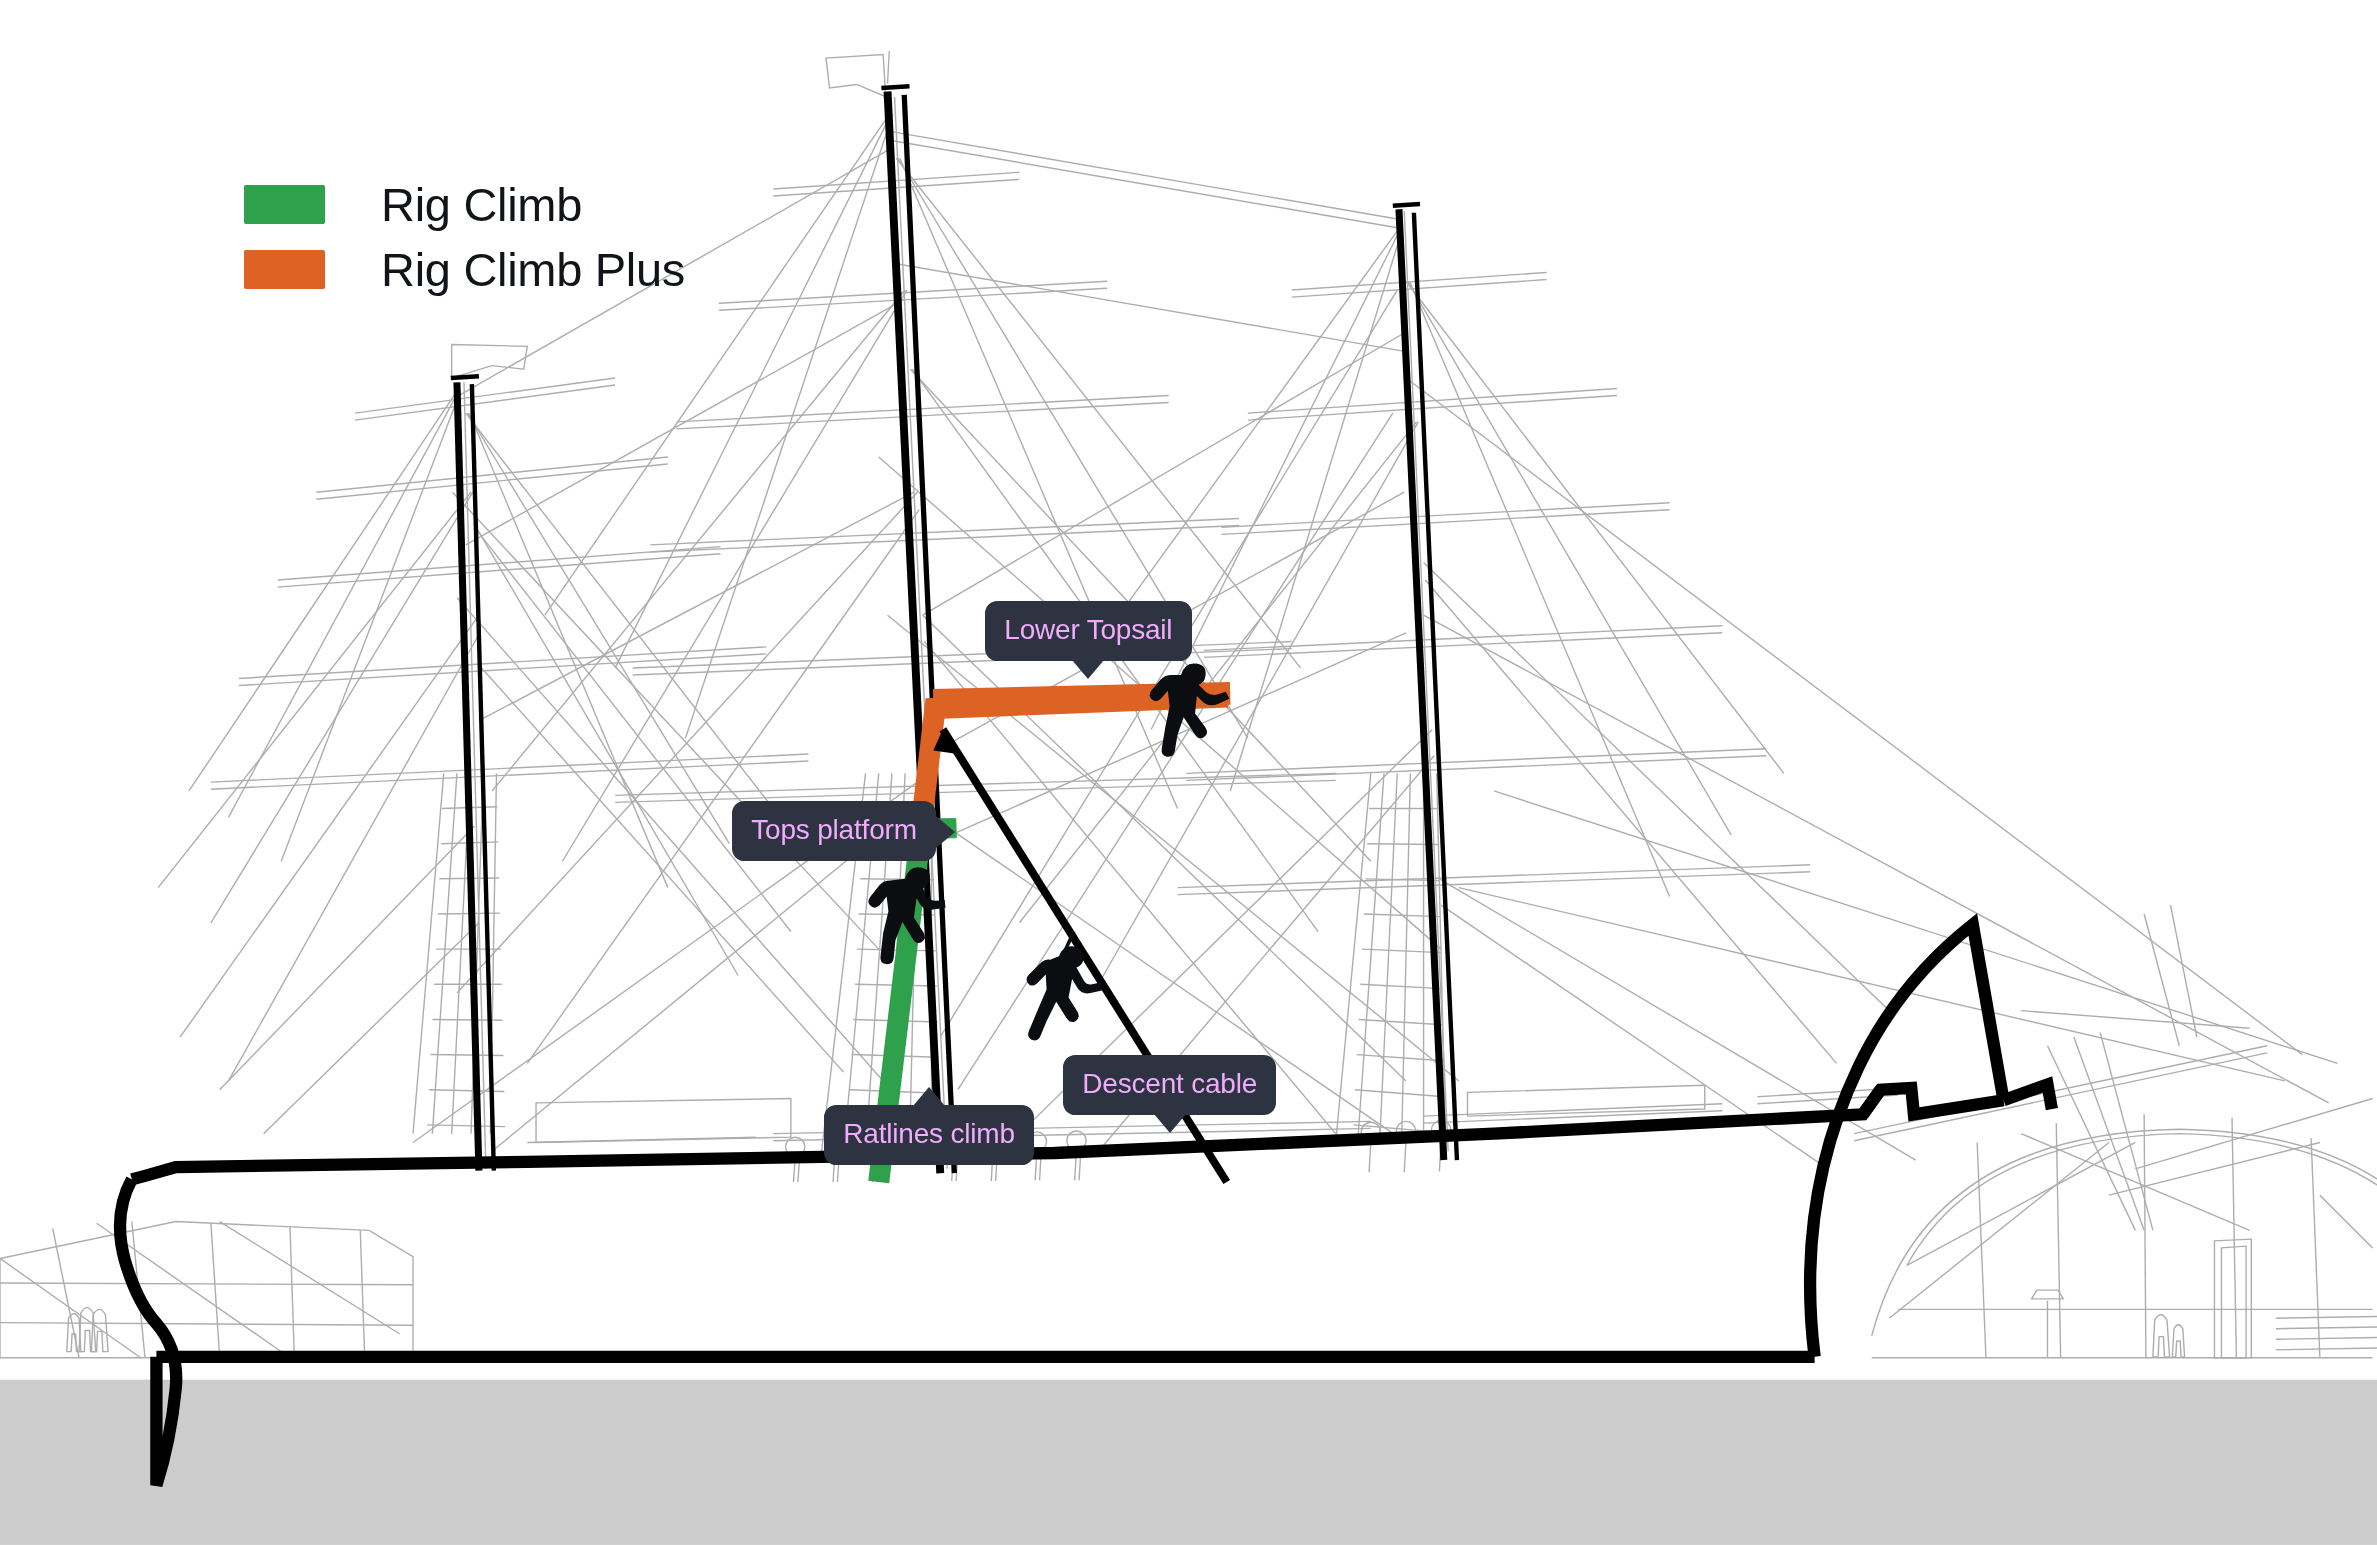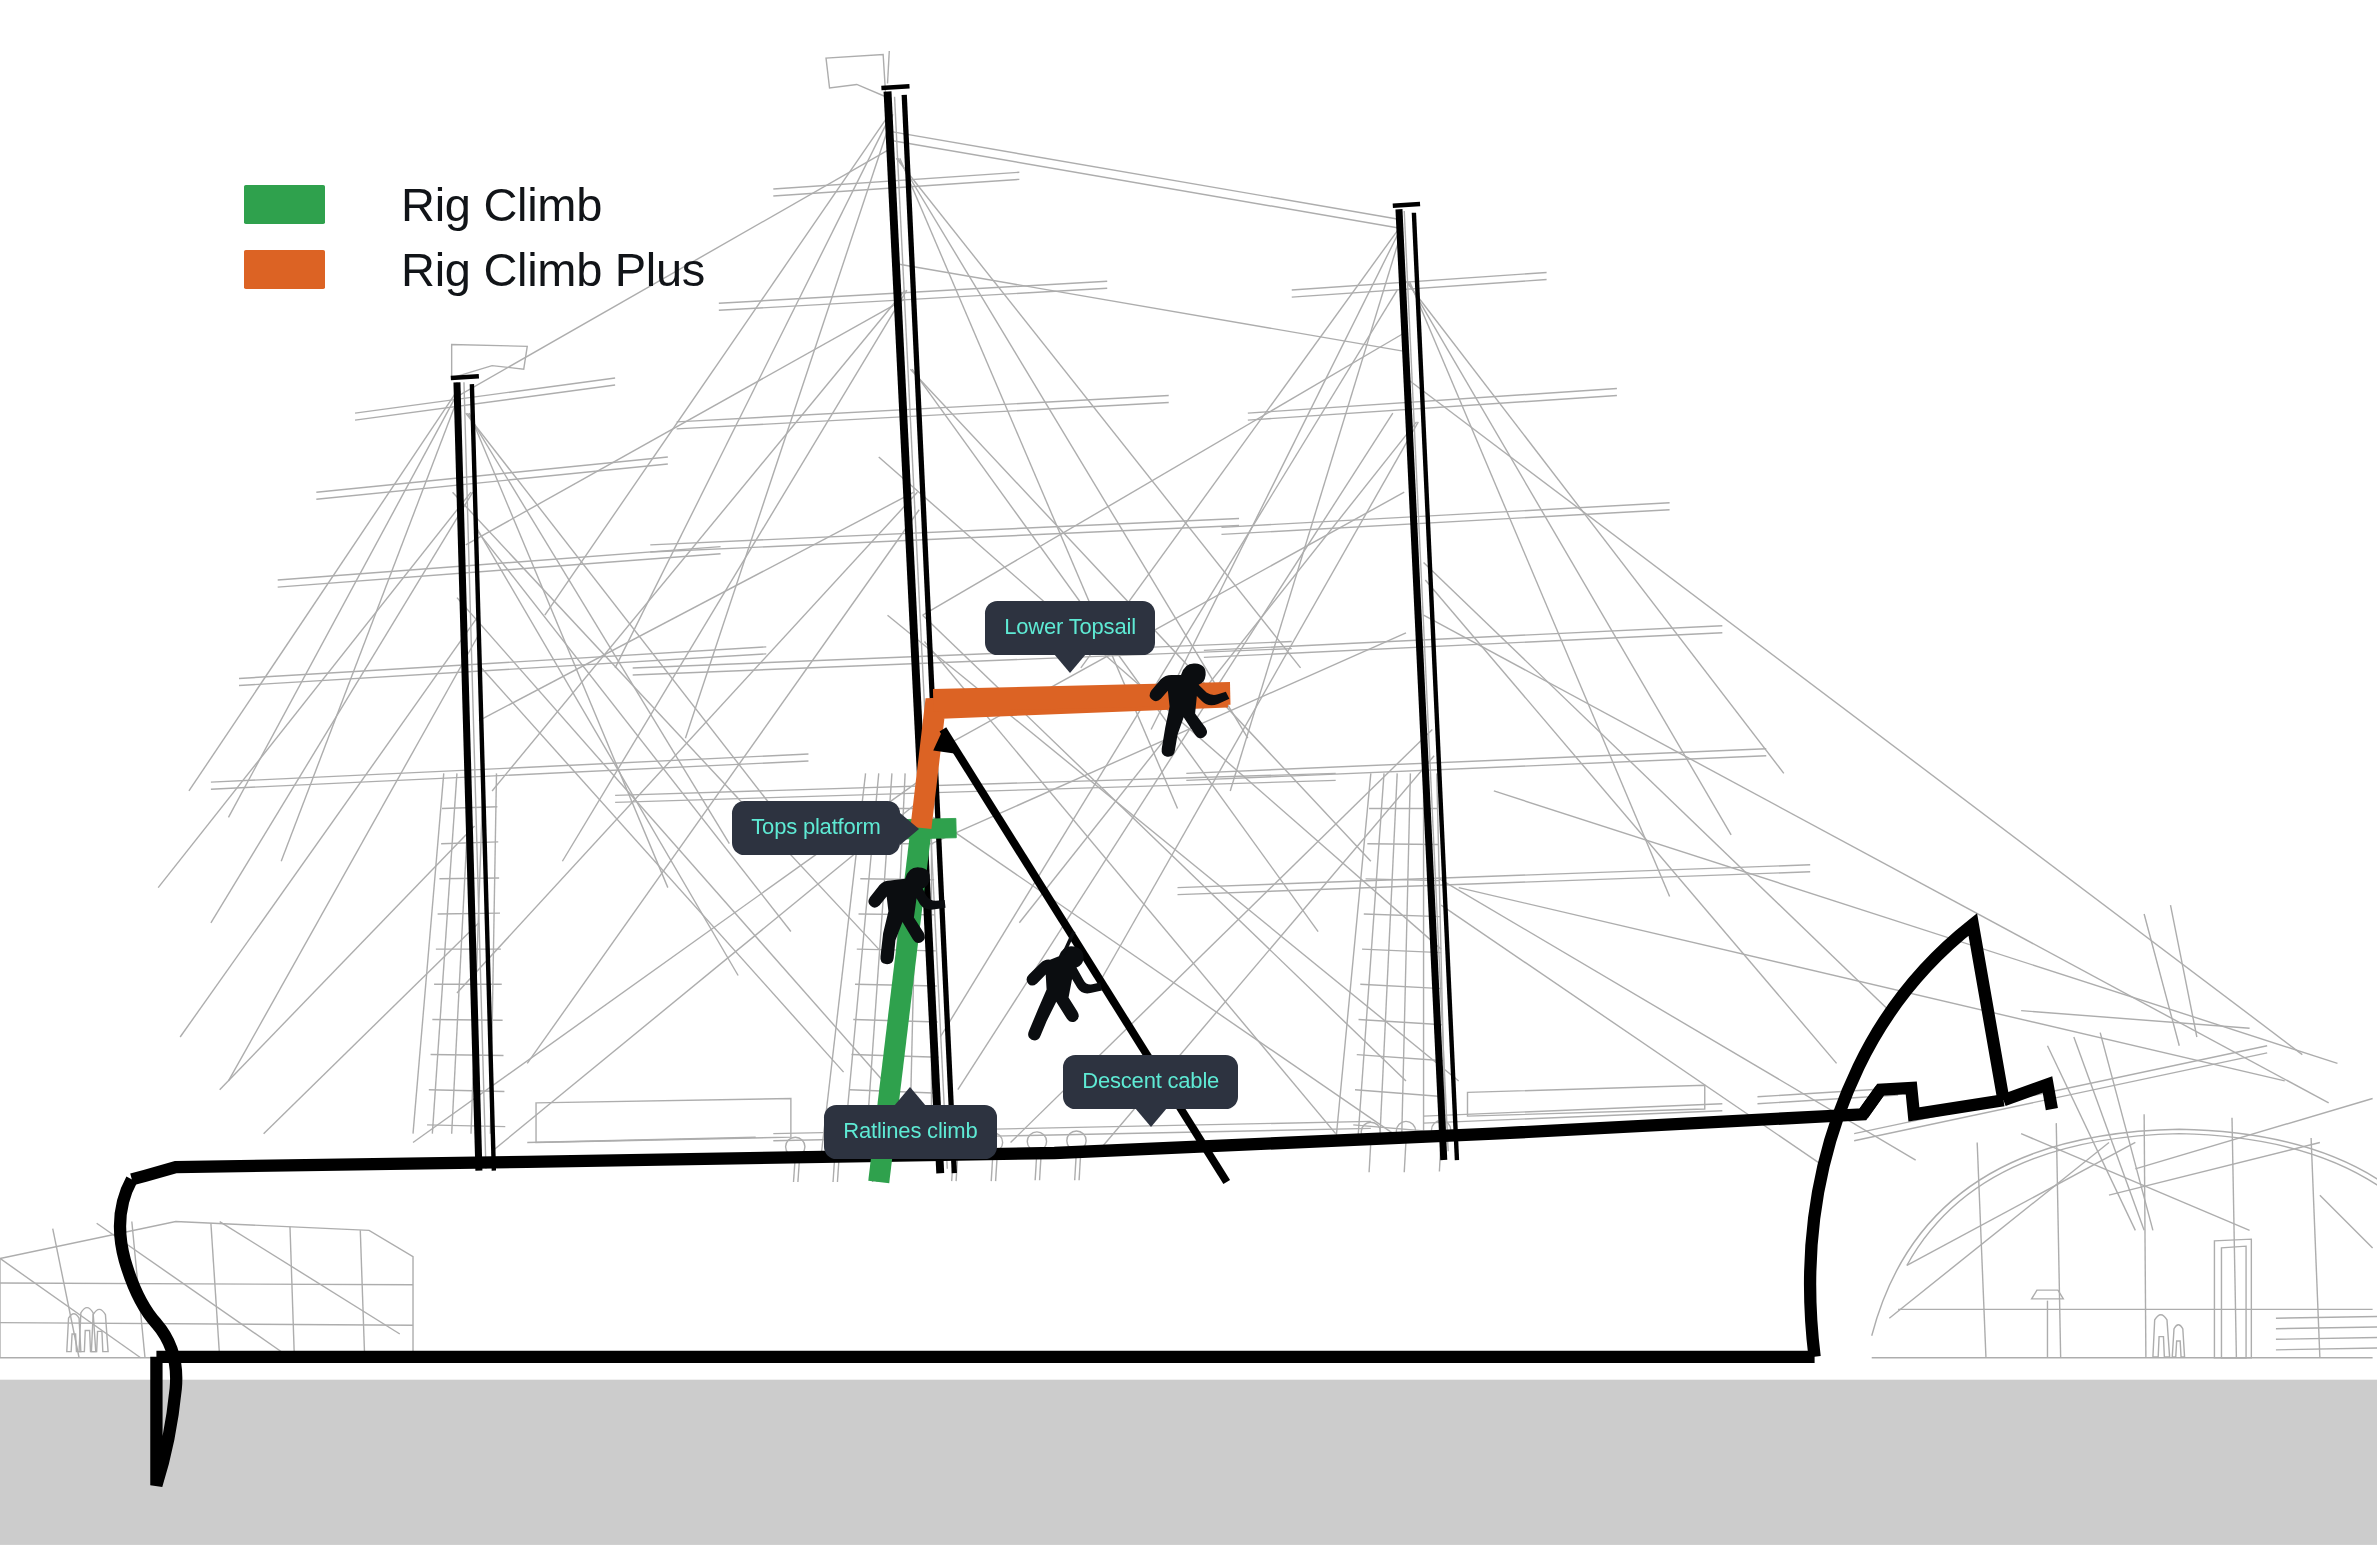--- a/index.html
+++ b/index.html
@@ -4,25 +4,25 @@
 <style>
   html,body{margin:0;padding:0;background:#ffffff;}
   #stage{position:relative;width:2377px;height:1545px;background:#ffffff;overflow:hidden;
          font-family:"Liberation Sans","DejaVu Sans",sans-serif;}
   #art{position:absolute;left:0;top:0;width:2377px;height:1545px;}
 
   
   #legend{position:absolute;left:244px;top:172px;}
   .leg-row{display:flex;align-items:center;height:65px;}
   .leg-sw{width:81px;height:39px;border-radius:1.8px;flex:0 0 auto;}
-  .leg-tx{margin-left:76px;font-size:47px;color:#111418;letter-spacing:-0.3px;white-space:nowrap;}
+  .leg-tx{margin-left:56px;font-size:47px;color:#111418;letter-spacing:-0.3px;white-space:nowrap;}
 
   
-  .tip{position:absolute;background:#2d3340;color:#5eead4;border-radius:12.3px;
-       font-size:22px;line-height:1;padding:15px 19.3px 16.7px 19.3px;white-space:nowrap;
+  .tip{position:absolute;background:#2d3340;color:#f0abfc;border-radius:12.3px;
+       font-size:28px;line-height:1;padding:15px 19.3px 16.7px 19.3px;white-space:nowrap;
        letter-spacing:-0.2px;}
   .tip .pt{position:absolute;width:0;height:0;}
   .tip.down .pt{left:50%;margin-left:-16px;bottom:-18.5px;
       border-left:16.7px solid transparent;border-right:16.7px solid transparent;
       border-top:19.3px solid #2d3340;}
   .tip.up .pt{left:50%;margin-left:-16px;top:-18.5px;
       border-left:16.7px solid transparent;border-right:16.7px solid transparent;
       border-bottom:19.3px solid #2d3340;}
   .tip.right .pt{top:50%;margin-top:-15px;right:-18.5px;
       border-top:16px solid transparent;border-bottom:16px solid transparent;

